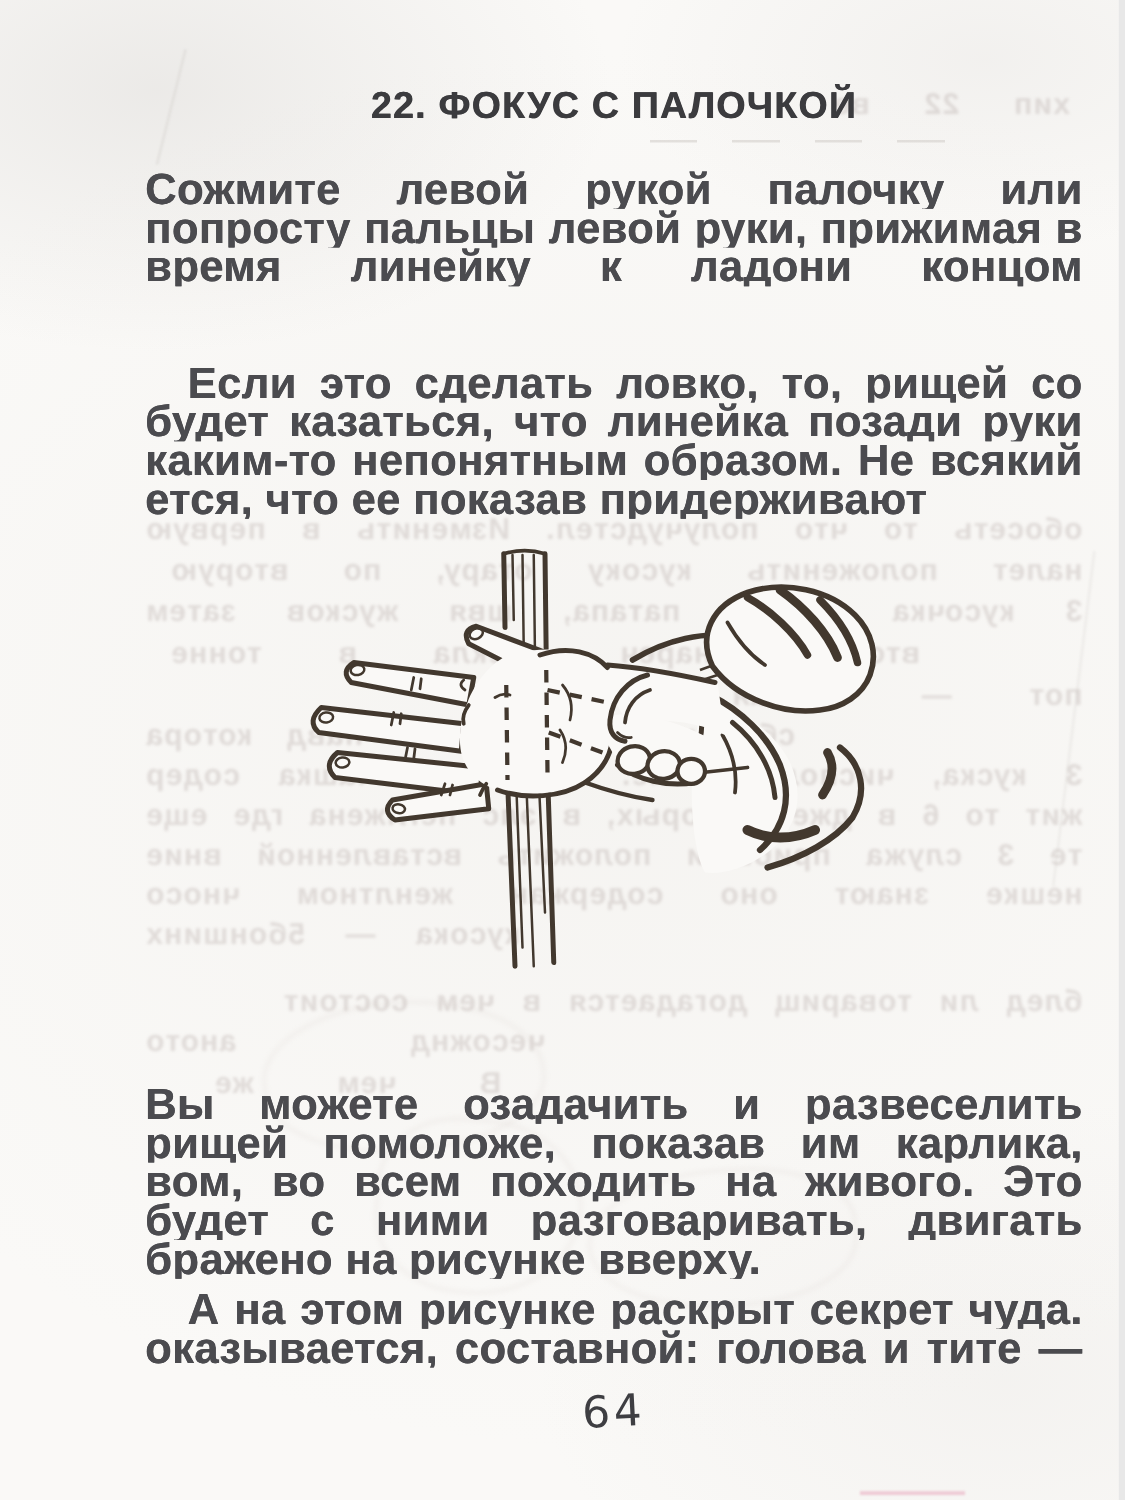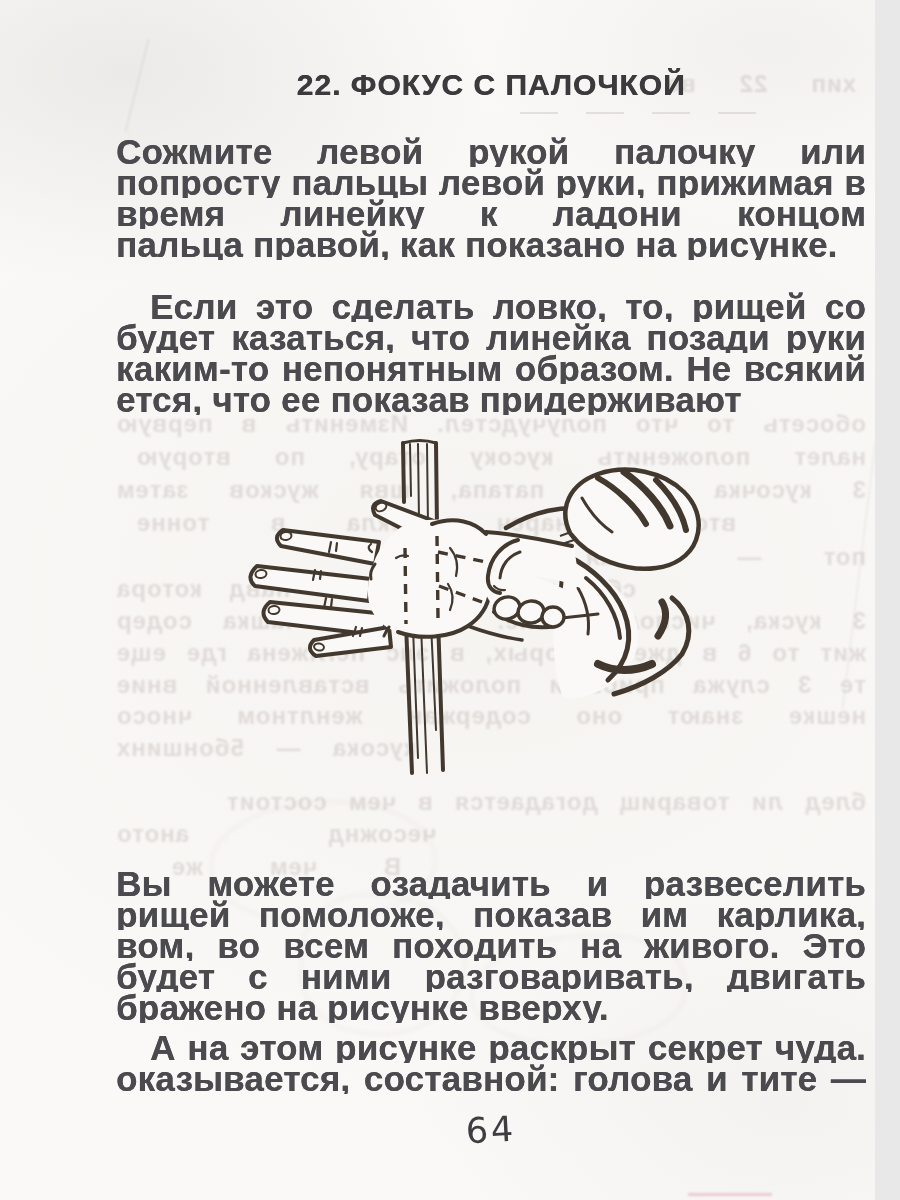--- a/index.html
+++ b/index.html
@@ -5,20 +5,21 @@
   html,body{margin:0;padding:0;background:#e8e8e8;}
   .page{
     position:relative;width:875px;height:1200px;overflow:hidden;
     font-family:"Liberation Sans",sans-serif;
     background:
       radial-gradient(520px 300px at 14% 6%, rgba(198,195,192,.28), transparent 70%),
       radial-gradient(420px 220px at 88% 4%, rgba(205,202,199,.18), transparent 70%),
       radial-gradient(900px 700px at 55% 50%, rgba(236,234,230,.35), transparent 80%),
       radial-gradient(500px 300px at 90% 92%, rgba(225,222,219,.25), transparent 75%),
       #faf9f7;
+    padding-left: 20px;
   }
   .title{
     position:absolute;left:116px;width:750px;margin:0;text-align:center;
     font-size:30px;font-weight:bold;letter-spacing:1px;color:#3b3b3e;
     text-shadow:.5px 0 0 currentColor;
   }
   .t22{top:68px;}
   .t23{top:810px;}
   .para{position:absolute;left:116px;width:750px;color:#4b4b4f;
     font-size:35px;font-weight:bold;letter-spacing:.2px;
@@ -81,21 +82,20 @@
       <div class="ghost" style="top: 820px; left: 116px; width: 320px;">чесожнд аното</div>
       <div class="ghost" style="top: 853px; left: 171px; width: 230px;">В чем же</div>
     </div>
 
   <h1 class="title t22">22. ФОКУС С ПАЛОЧКОЙ</h1>
 
   <div class="para p1">
       <div class="tline j">Сожмите левой рукой палочку или линейку и охва-</div>
       <div class="tline j">попросту пальцы левой руки, прижимая в то же</div>
       <div class="tline j">время линейку к ладони концом указательного</div>
-      <div class="tline">пальца правой, как показано на рисунке.</div>
     </div>
   <div class="para p2">
       <div class="tline j ind">Если это сделать ловко, то, рищей со стороны,</div>
       <div class="tline j">будет казаться, что линейка позади руки держится</div>
       <div class="tline j">каким-то непонятным образом. Не всякий догада-</div>
       <div class="tline">ется, что ее показав придерживают пальцем.</div>
     </div>
 
   <div class="illo" role="img" aria-label="Левая рука с растопыренными пальцами, позади ладони вертикальная палочка; правая рука в рукаве обхватывает запястье, пунктиром показан скрытый палец, придерживающий палочку">
     <svg viewBox="0 0 610 375" width="610" height="375" xmlns="http://www.w3.org/2000/svg">

